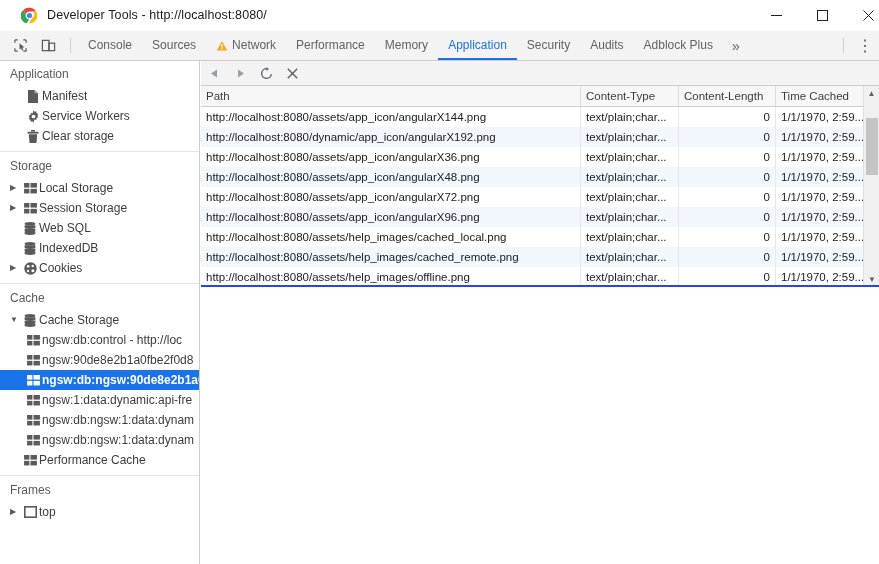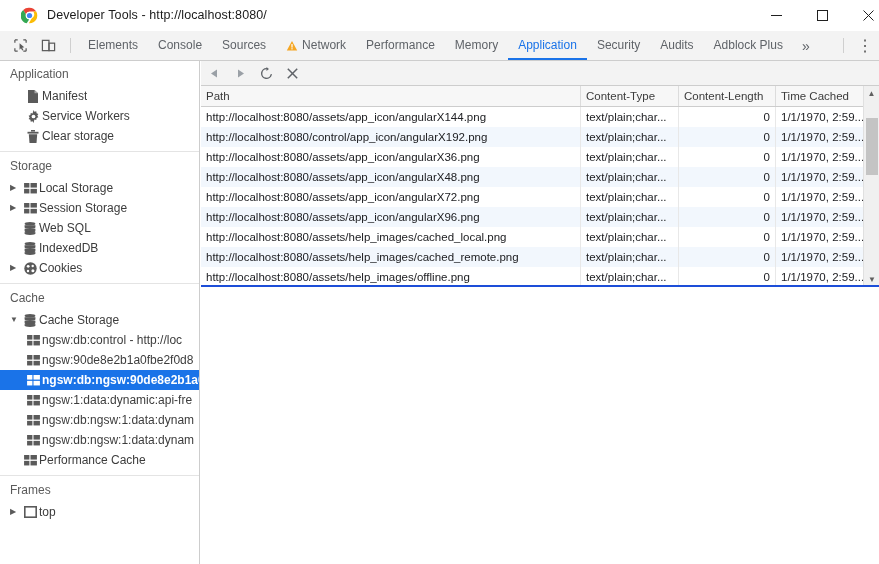--- a/index.html
+++ b/index.html
@@ -214,23 +214,20 @@
   </div>
   <div class="tb-icon">
     <svg width="15" height="15" viewBox="0 0 16 16">
       <rect x="1.5" y="2.5" width="7" height="11" fill="none" stroke="#5a5a5a" stroke-width="1.3"></rect>
       <rect x="8.5" y="5.5" width="6" height="8" fill="none" stroke="#5a5a5a" stroke-width="1.3"></rect>
     </svg>
   </div>
   <div class="tb-sep"></div>
 
   <div class="tab">
-    <span>Elements</span>
-  </div>
-  <div class="tab">
     <span>Console</span>
   </div>
   <div class="tab">
     <span>Sources</span>
   </div>
   <div class="tab">
     <span class="warn-tri">
       <svg width="12" height="12" viewBox="0 0 12 12">
         <path d="M6 1L11.2 10.6H0.8z" fill="#f5a623"></path>
         <rect x="5.4" y="4" width="1.2" height="3.6" fill="#ffffff"></rect>
@@ -515,21 +512,21 @@
     </div>
 
     <div class="grid-body">
       <div class="grid-row odd">
         <div class="gc col-path">http://localhost:8080/assets/app_icon/angularX144.png</div>
         <div class="gc col-ctype">text/plain;char...</div>
         <div class="gc col-clen num">0</div>
         <div class="gc col-time">1/1/1970, 2:59...</div>
       </div>
       <div class="grid-row even">
-        <div class="gc col-path">http://localhost:8080/control/app_icon/angularX192.png</div>
+        <div class="gc col-path">http://localhost:8080/dynamic/app_icon/angularX192.png</div>
         <div class="gc col-ctype">text/plain;char...</div>
         <div class="gc col-clen num">0</div>
         <div class="gc col-time">1/1/1970, 2:59...</div>
       </div>
       <div class="grid-row odd">
         <div class="gc col-path">http://localhost:8080/assets/app_icon/angularX36.png</div>
         <div class="gc col-ctype">text/plain;char...</div>
         <div class="gc col-clen num">0</div>
         <div class="gc col-time">1/1/1970, 2:59...</div>
       </div>

